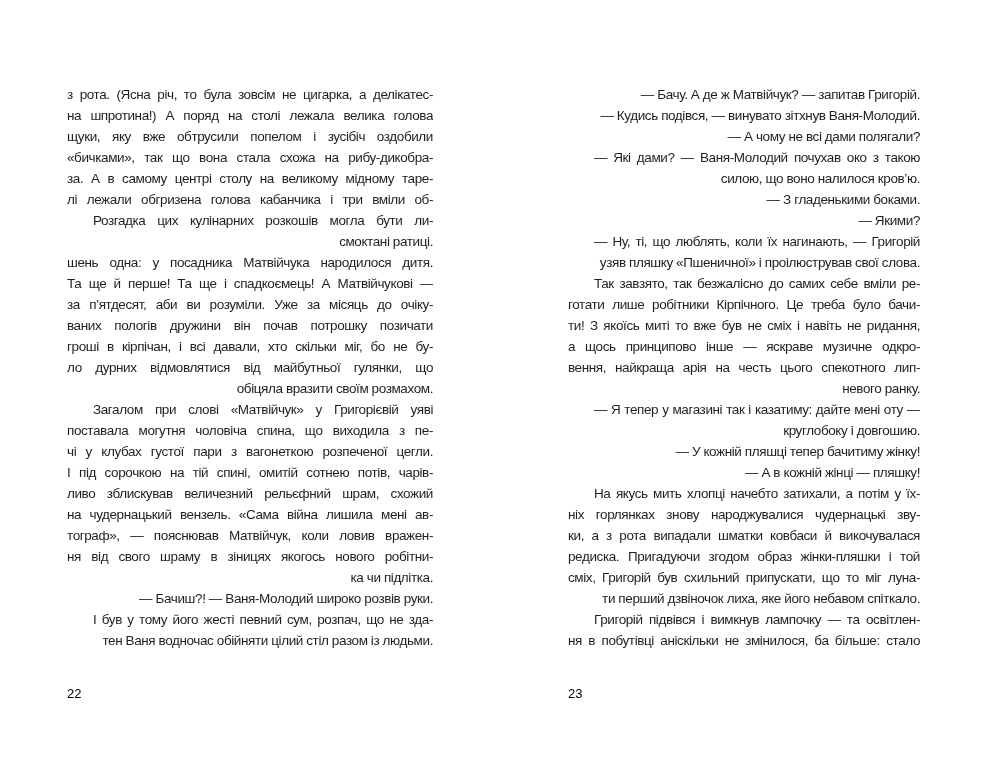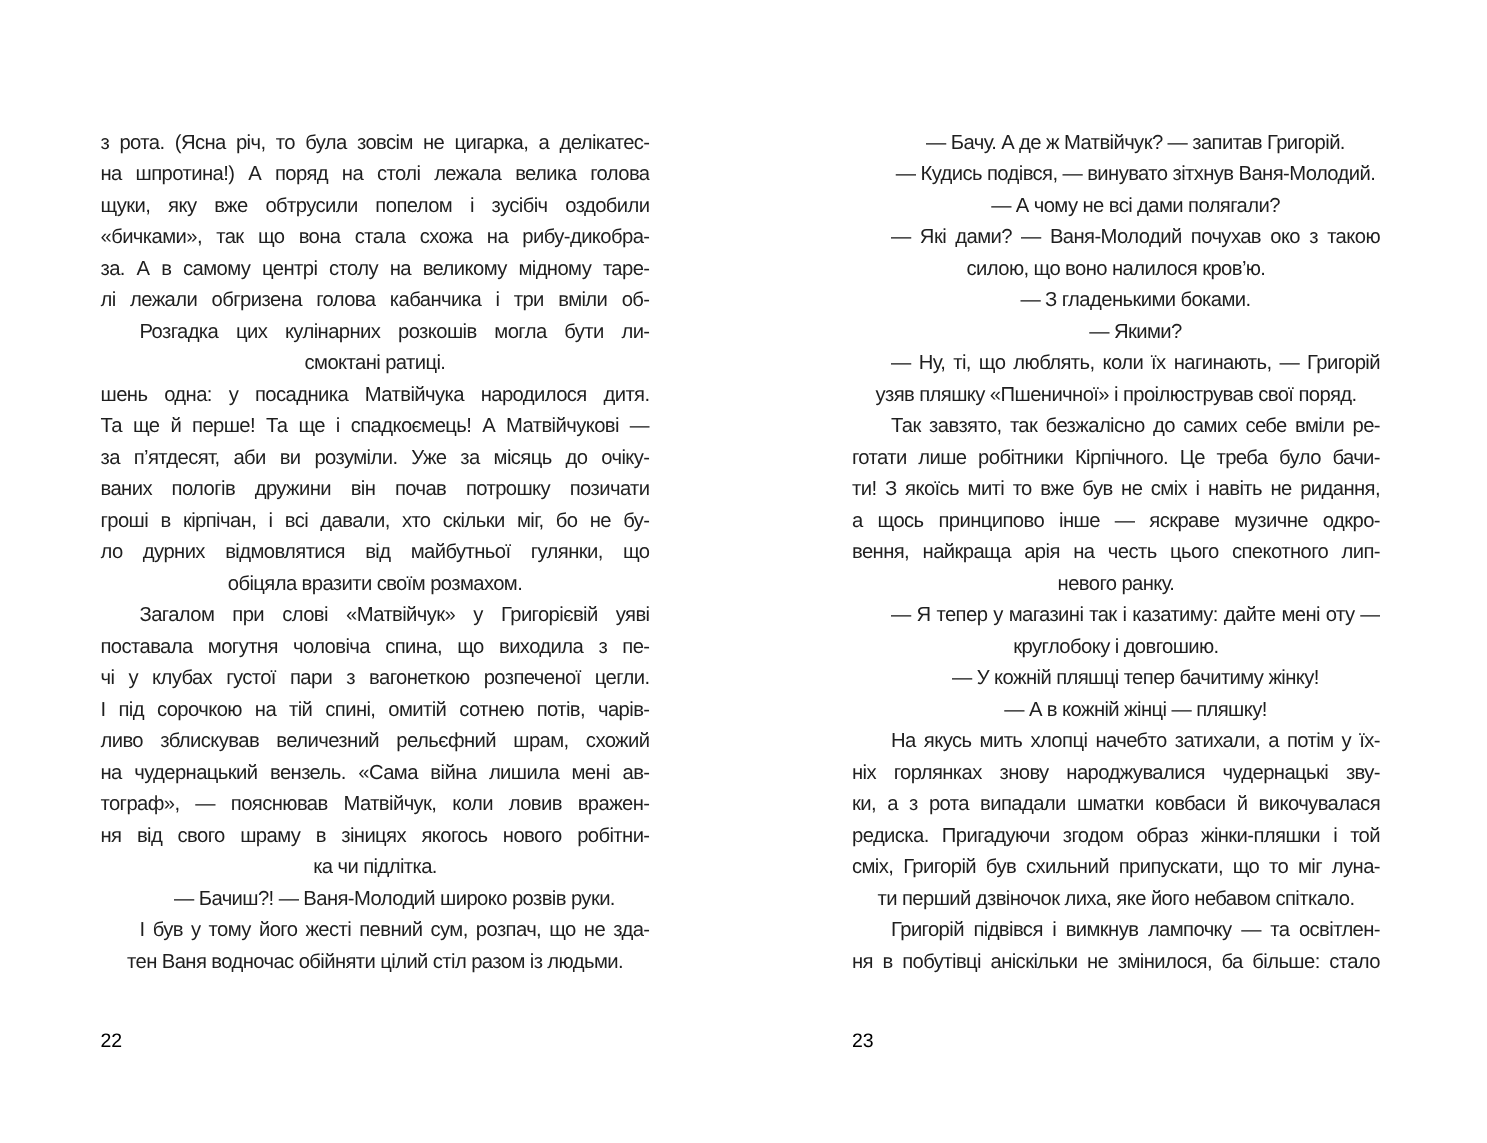--- a/index.html
+++ b/index.html
@@ -30,21 +30,21 @@
     left: 568px;
     width: 352px;
   }
   .line {
     height: 21px;
     line-height: 21px;
     font-size: 13.5px;
     letter-spacing: -0.4px;
     overflow: hidden;
     white-space: normal;
-    text-align: center;
+    text-align: right;
     color: #1f1f1f;
   }
   .line.j {
     text-align: justify;
     text-align-last: justify;
   }
   .line.ind {
     padding-left: 26px;
   }
   .page-number {
@@ -100,21 +100,21 @@
 
   <div class="text-column right">
       <div class="line ind">— Бачу. А де ж Матвійчук? — запитав Григорій.</div>
       <div class="line ind">— Кудись подівся, — винувато зітхнув Ваня-Молодий.</div>
       <div class="line ind">— А чому не всі дами полягали?</div>
       <div class="line ind j">— Які дами? — Ваня-Молодий почухав око з такою</div>
       <div class="line">силою, що воно налилося кров’ю.</div>
       <div class="line ind">— З гладенькими боками.</div>
       <div class="line ind">— Якими?</div>
       <div class="line ind j">— Ну, ті, що люблять, коли їх нагинають, — Григорій</div>
-      <div class="line">узяв пляшку «Пшеничної» і проілюстрував свої поряд.</div>
+      <div class="line">узяв пляшку «Пшеничної» і проілюстрував свої слова.</div>
       <div class="line ind j">Так завзято, так безжалісно до самих себе вміли ре-</div>
       <div class="line j">готати лише робітники Кірпічного. Це треба було бачи-</div>
       <div class="line j">ти! З якоїсь миті то вже був не сміх і навіть не ридання,</div>
       <div class="line j">а щось принципово інше — яскраве музичне одкро-</div>
       <div class="line j">вення, найкраща арія на честь цього спекотного лип-</div>
       <div class="line">невого ранку.</div>
       <div class="line ind j">— Я тепер у магазині так і казатиму: дайте мені оту —</div>
       <div class="line">круглобоку і довгошию.</div>
       <div class="line ind">— У кожній пляшці тепер бачитиму жінку!</div>
       <div class="line ind">— А в кожній жінці — пляшку!</div>

